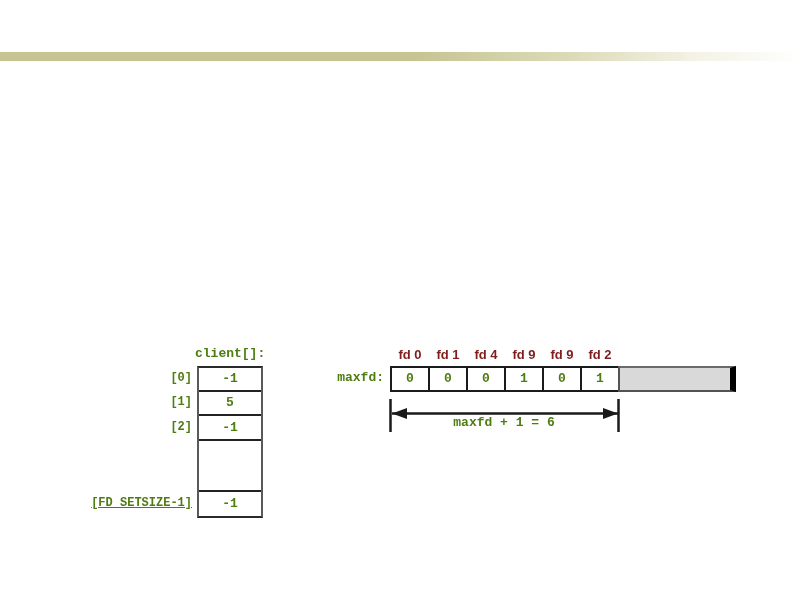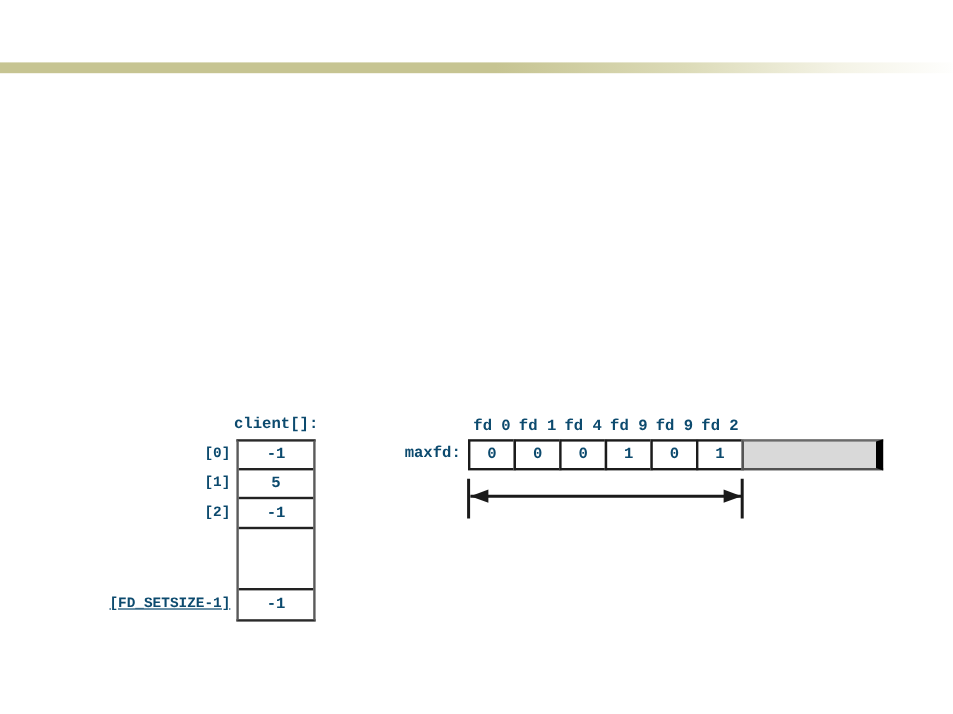--- a/index.html
+++ b/index.html
@@ -17,21 +17,21 @@
     font-size:31px;line-height:38px;font-weight:400;
     color:#0b0b0b;letter-spacing:0px;white-space:nowrap;
   }
   .title .suffix{font-size:14px;margin-left:7px;color:#2a2a2a;}
   
   .accent-bar{
     position:absolute;left:0;top:52px;width:794px;height:9px;
     background:linear-gradient(to right,#c6c492 0%,#c6c492 52%,#dcdbb8 72%,#f4f3e6 88%,#fefefd 100%);
   }
   
-  .mono{font-family:"Liberation Mono","DejaVu Sans Mono",monospace;font-weight:700;color:#0c4a6e;}
+  .mono{font-family:"Liberation Mono","DejaVu Sans Mono",monospace;font-weight:700;color:#4d7c0f;}
   
   .client-header{position:absolute;left:195px;top:347px;font-size:13px;line-height:14px;}
   .client-box{
     position:absolute;left:197px;top:366px;width:66px;
     border:2px solid #5a5a5a;border-top:2px solid #2a2a2a;border-bottom:2px solid #2a2a2a;
     box-sizing:border-box;background:#fff;
   }
   .client-row{
     box-sizing:border-box;border-bottom:2px solid #222;
     text-align:center;font-size:13px;overflow:hidden;
@@ -47,22 +47,22 @@
   }
   .client-label.l0{top:372px;}
   .client-label.l1{top:396px;}
   .client-label.l2{top:421px;}
   .client-label.l4{top:497px;text-decoration:underline;}
   
   .rset-label{position:absolute;left:300px;top:371px;width:84px;text-align:right;font-size:13px;line-height:14px;}
   .fd-row{position:absolute;left:391px;top:347px;display:flex;}
   .fd-row span{
     display:block;width:38px;text-align:center;
-    font-family:Liberation Mono, monospace;font-weight:700;
-    font-size:13px;line-height:15px;color:#0c4a6e;
+    font-family:Liberation Sans, sans-serif;font-weight:700;
+    font-size:13px;line-height:15px;color:#7f1d1d;
   }
   .rset-row{position:absolute;left:390px;top:366px;display:flex;}
   .bit-cell{
     box-sizing:border-box;width:40px;height:26px;
     border:2px solid #1b1b1b;background:#fff;
     text-align:center;font-size:13px;line-height:22px;
   }
   .bit-cell + .bit-cell{margin-left:-2px;}
   .gray-ext{
     box-sizing:border-box;width:118px;height:26px;margin-left:-2px;
@@ -121,14 +121,15 @@
     <div class="gray-ext"></div>
   </div>
 
   <svg class="arrow-svg" width="234" height="36" viewBox="0 0 234 36">
     <line x1="2.5" y1="1" x2="2.5" y2="34" stroke="#1a1a1a" stroke-width="2.5"></line>
     <line x1="230.5" y1="1" x2="230.5" y2="34" stroke="#1a1a1a" stroke-width="2.5"></line>
     <line x1="4" y1="15.5" x2="230" y2="15.5" stroke="#1a1a1a" stroke-width="2.5"></line>
     <polygon points="4,15.5 19,10 19,21" fill="#1a1a1a"></polygon>
     <polygon points="230,15.5 215,10 215,21" fill="#1a1a1a"></polygon>
   </svg>
+  <div class="arrow-caption mono">maxfd + 1 = 6</div>
 
 </div>
 
 </body></html>

